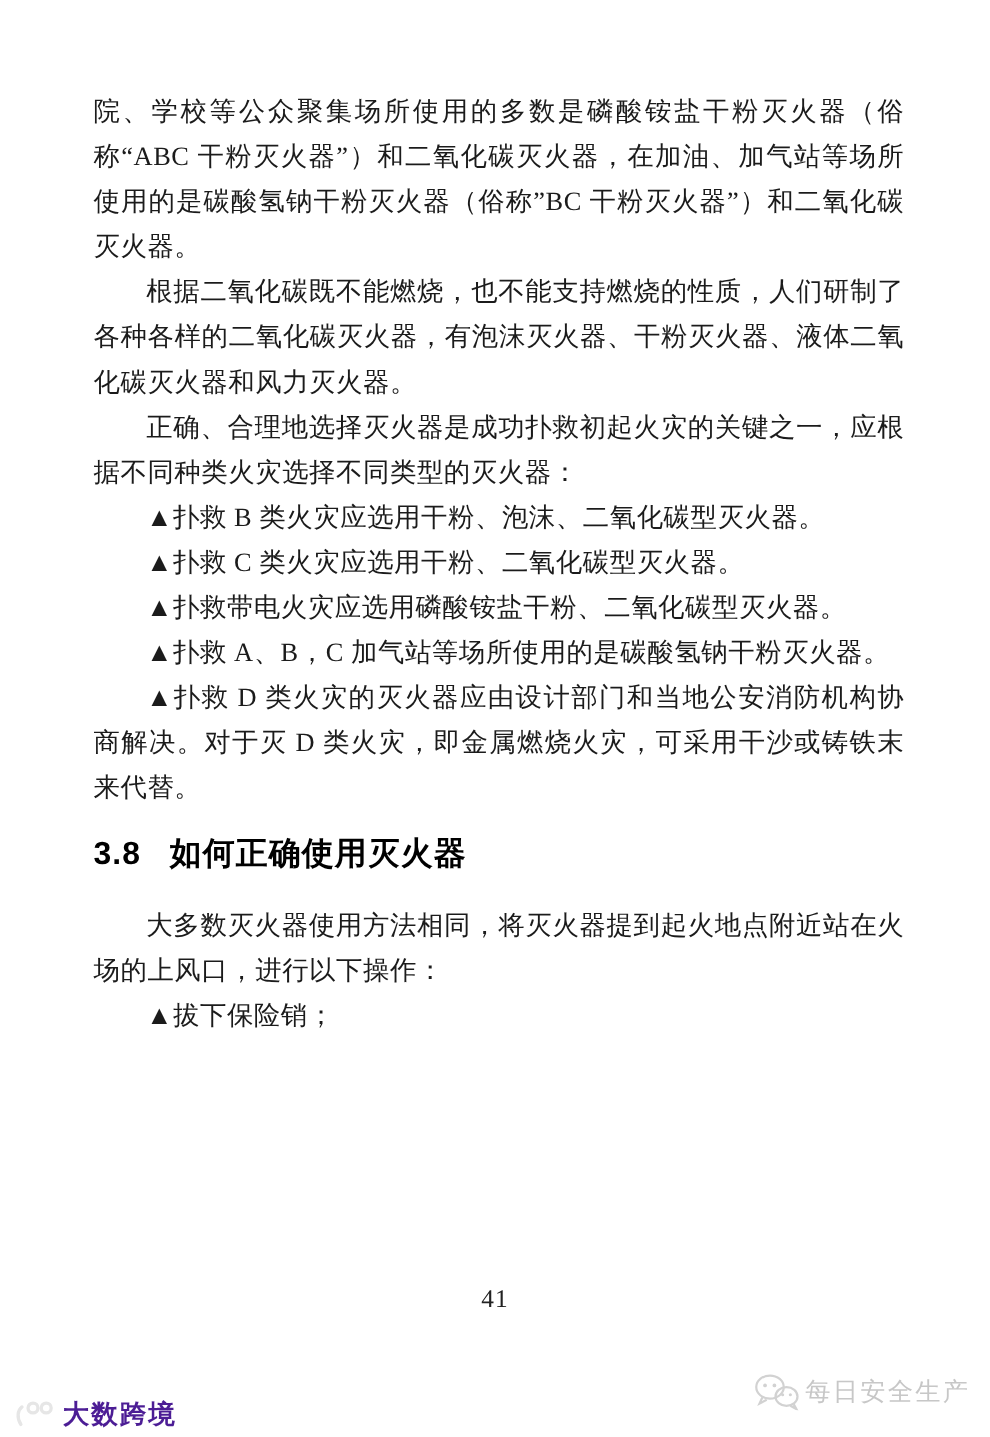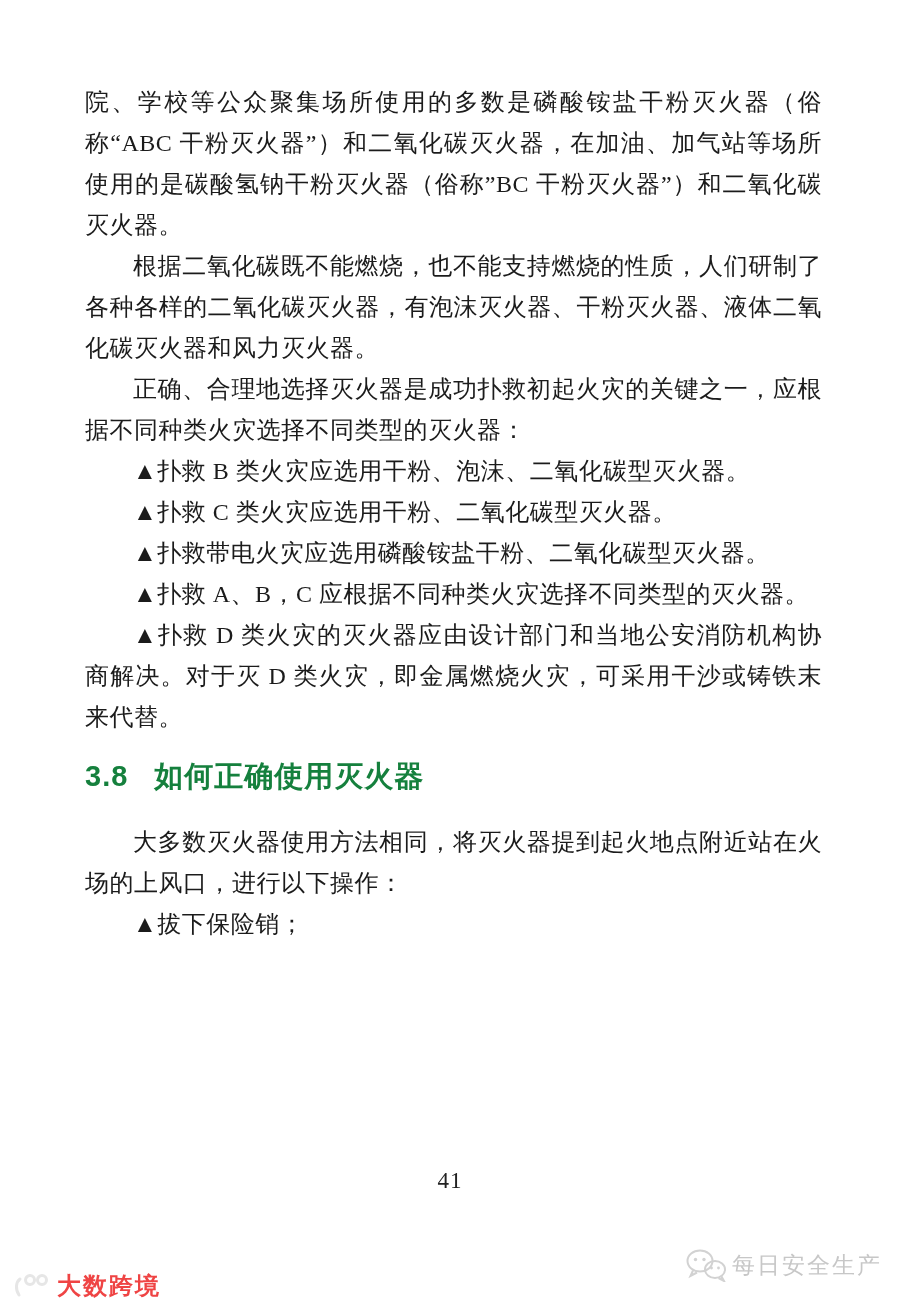--- a/index.html
+++ b/index.html
@@ -31,21 +31,21 @@
   }
   .indent {
     text-indent: 2em;
   }
   .section-heading {
     margin: 18px 0 26px 0;
     font-family: "Liberation Sans", "DejaVu Sans", sans-serif;
     font-weight: bold;
     font-size: 29px;
     line-height: 40px;
-    color: #15803d;
+    color: #000000;
     letter-spacing: 1px;
     text-indent: 0;
     display: flex;
     align-items: baseline;
     gap: 26px;
   }
   .pagenum {
     position: absolute;
     top: 1168px;
     left: 0;
@@ -67,21 +67,21 @@
     letter-spacing: 2px;
     font-family: "Liberation Sans", "DejaVu Sans", sans-serif;
   }
   .footer-left {
     position: absolute;
     top: 1270px;
     left: 12px;
     display: flex;
     align-items: center;
     gap: 5px;
-    color: #ef4444;
+    color: #4c1d95;
     font-size: 24px;
     font-weight: bold;
     letter-spacing: 2px;
     font-family: "Liberation Sans", "DejaVu Sans", sans-serif;
   }
   .icon-wrap {
     display: inline-flex;
     align-items: center;
   }
 </style>
@@ -90,21 +90,21 @@
 
 <div class="page">
 
   <main class="content">
     <p class="para">院、学校等公众聚集场所使用的多数是磷酸铵盐干粉灭火器（俗称“ABC 干粉灭火器”）和二氧化碳灭火器，在加油、加气站等场所使用的是碳酸氢钠干粉灭火器（俗称”BC 干粉灭火器”）和二氧化碳灭火器。</p>
     <p class="para indent">根据二氧化碳既不能燃烧，也不能支持燃烧的性质，人们研制了各种各样的二氧化碳灭火器，有泡沫灭火器、干粉灭火器、液体二氧化碳灭火器和风力灭火器。</p>
     <p class="para indent">正确、合理地选择灭火器是成功扑救初起火灾的关键之一，应根据不同种类火灾选择不同类型的灭火器：</p>
     <p class="para indent">▲扑救 B 类火灾应选用干粉、泡沫、二氧化碳型灭火器。</p>
     <p class="para indent">▲扑救 C 类火灾应选用干粉、二氧化碳型灭火器。</p>
     <p class="para indent">▲扑救带电火灾应选用磷酸铵盐干粉、二氧化碳型灭火器。</p>
-    <p class="para indent">▲扑救 A、B，C 应根据不同种类火灾选择不同类型的灭火器。</p>
+    <p class="para indent">▲扑救 A、B，C 加气站等场所使用的是碳酸氢钠干粉灭火器。</p>
     <p class="para indent">▲扑救 D 类火灾的灭火器应由设计部门和当地公安消防机构协商解决。对于灭 D 类火灾，即金属燃烧火灾，可采用干沙或铸铁末来代替。</p>
 
     <h2 class="section-heading">
       <span>3.8</span>
       <span>如何正确使用灭火器</span>
     </h2>
 
     <p class="para indent">大多数灭火器使用方法相同，将灭火器提到起火地点附近站在火场的上风口，进行以下操作：</p>
     <p class="para indent">▲拔下保险销；</p>
   </main>

